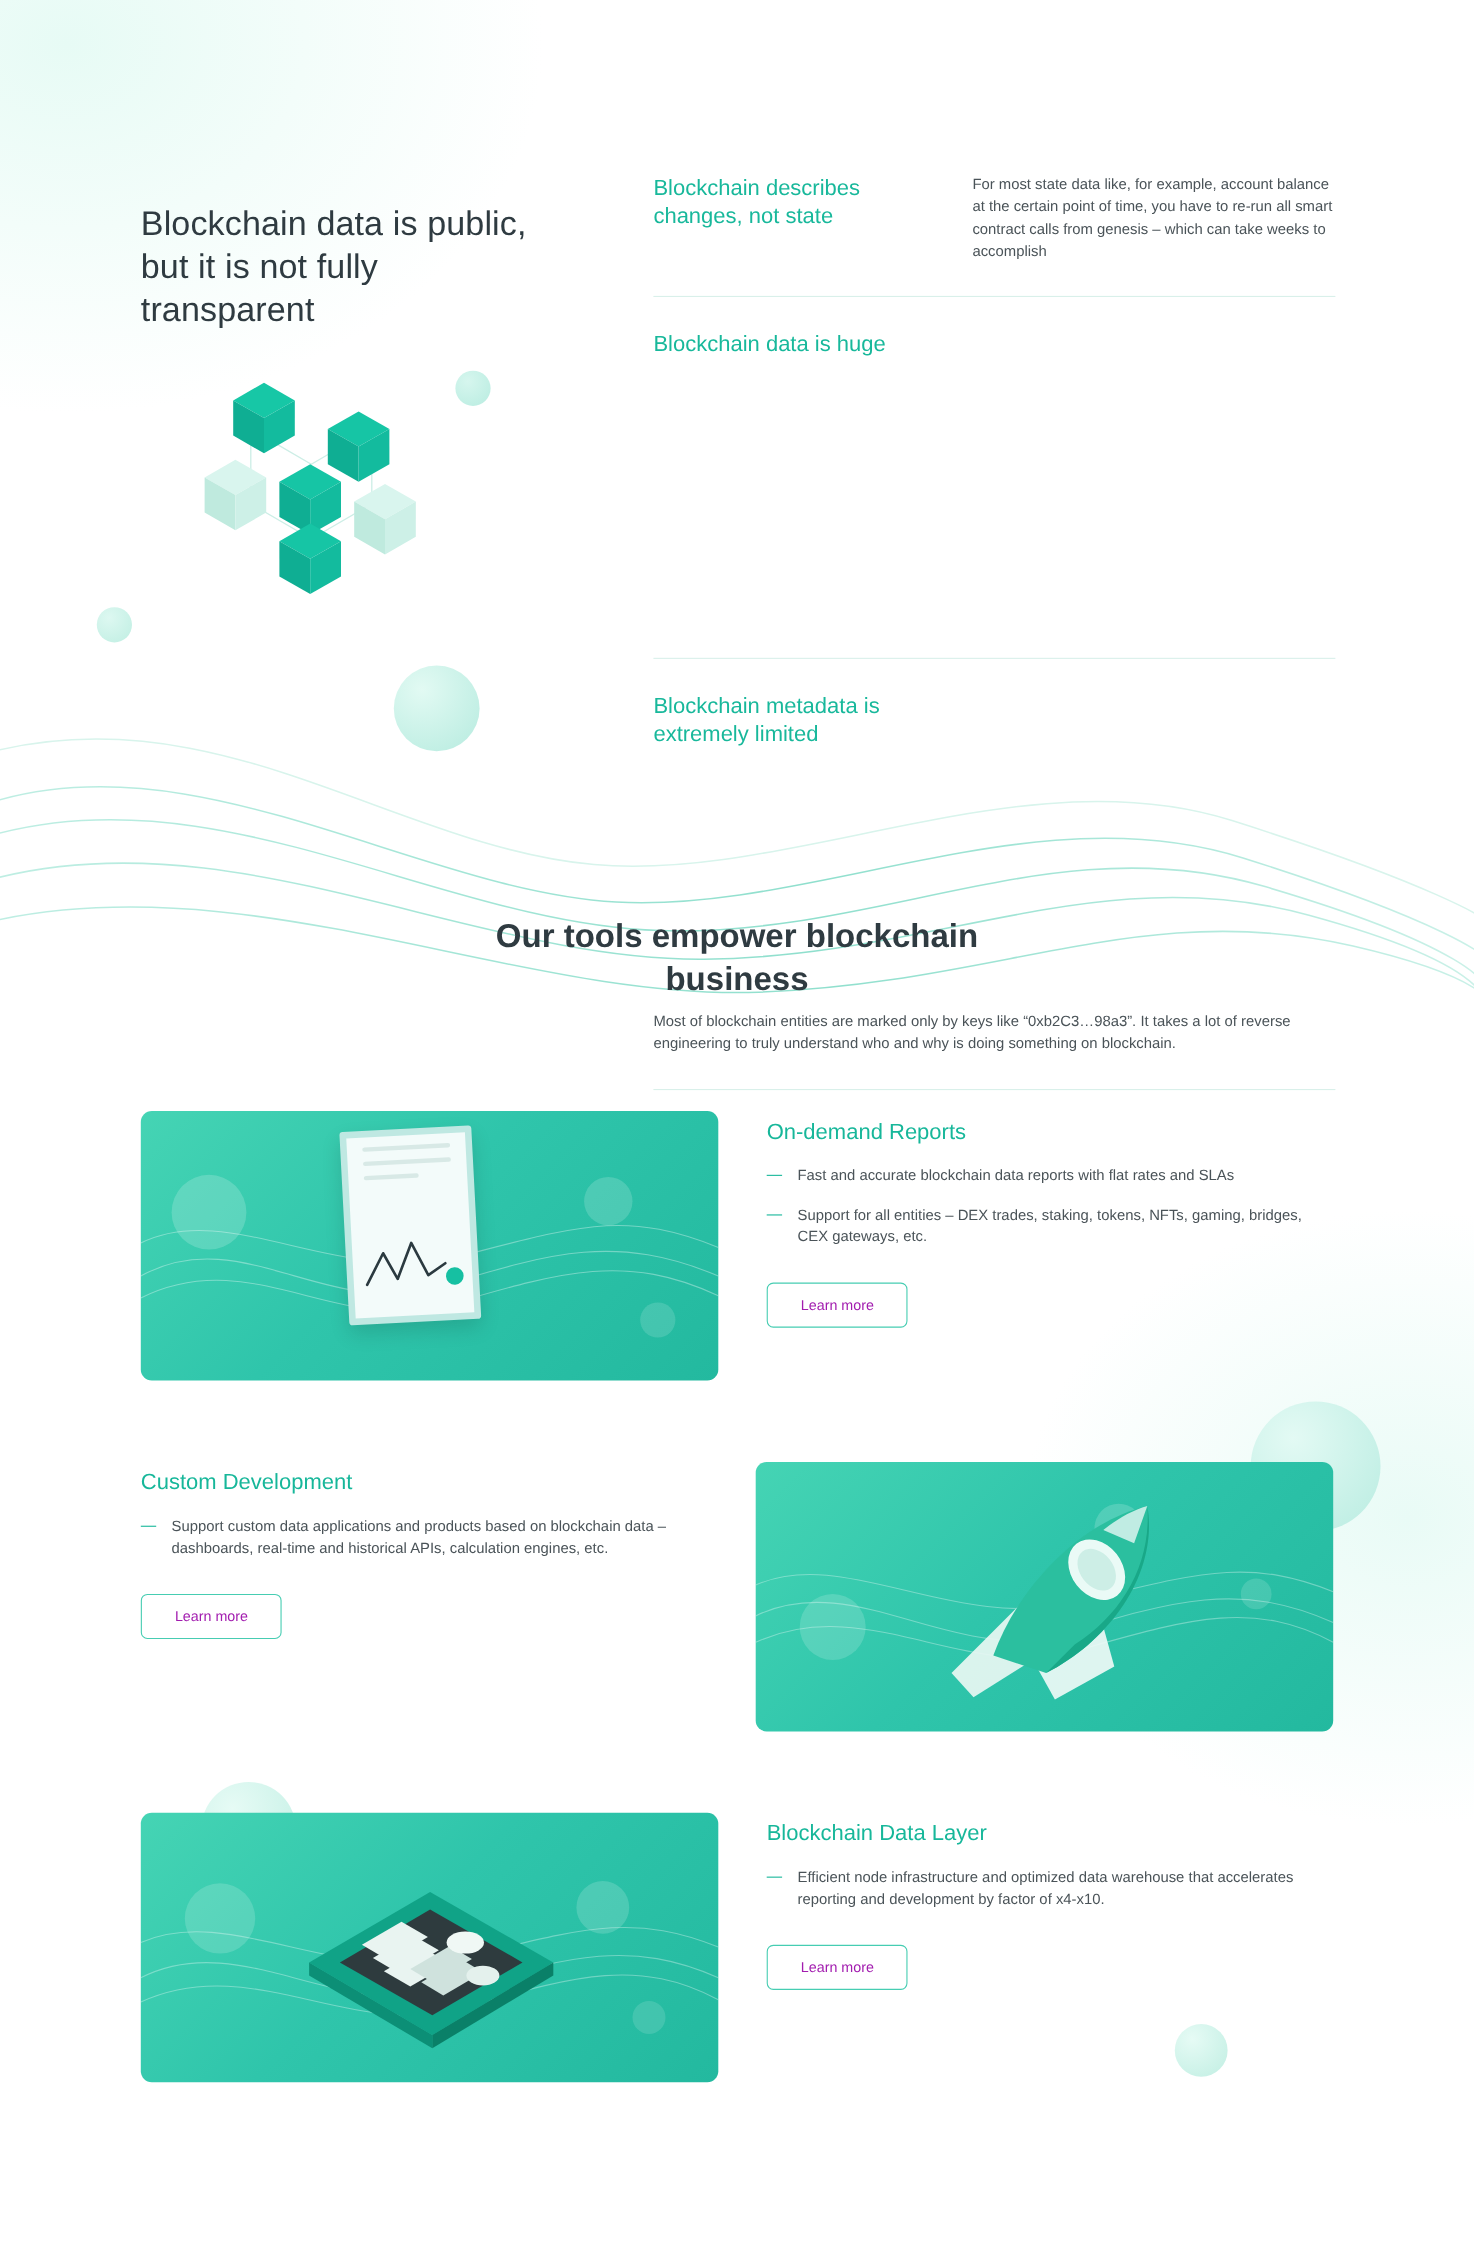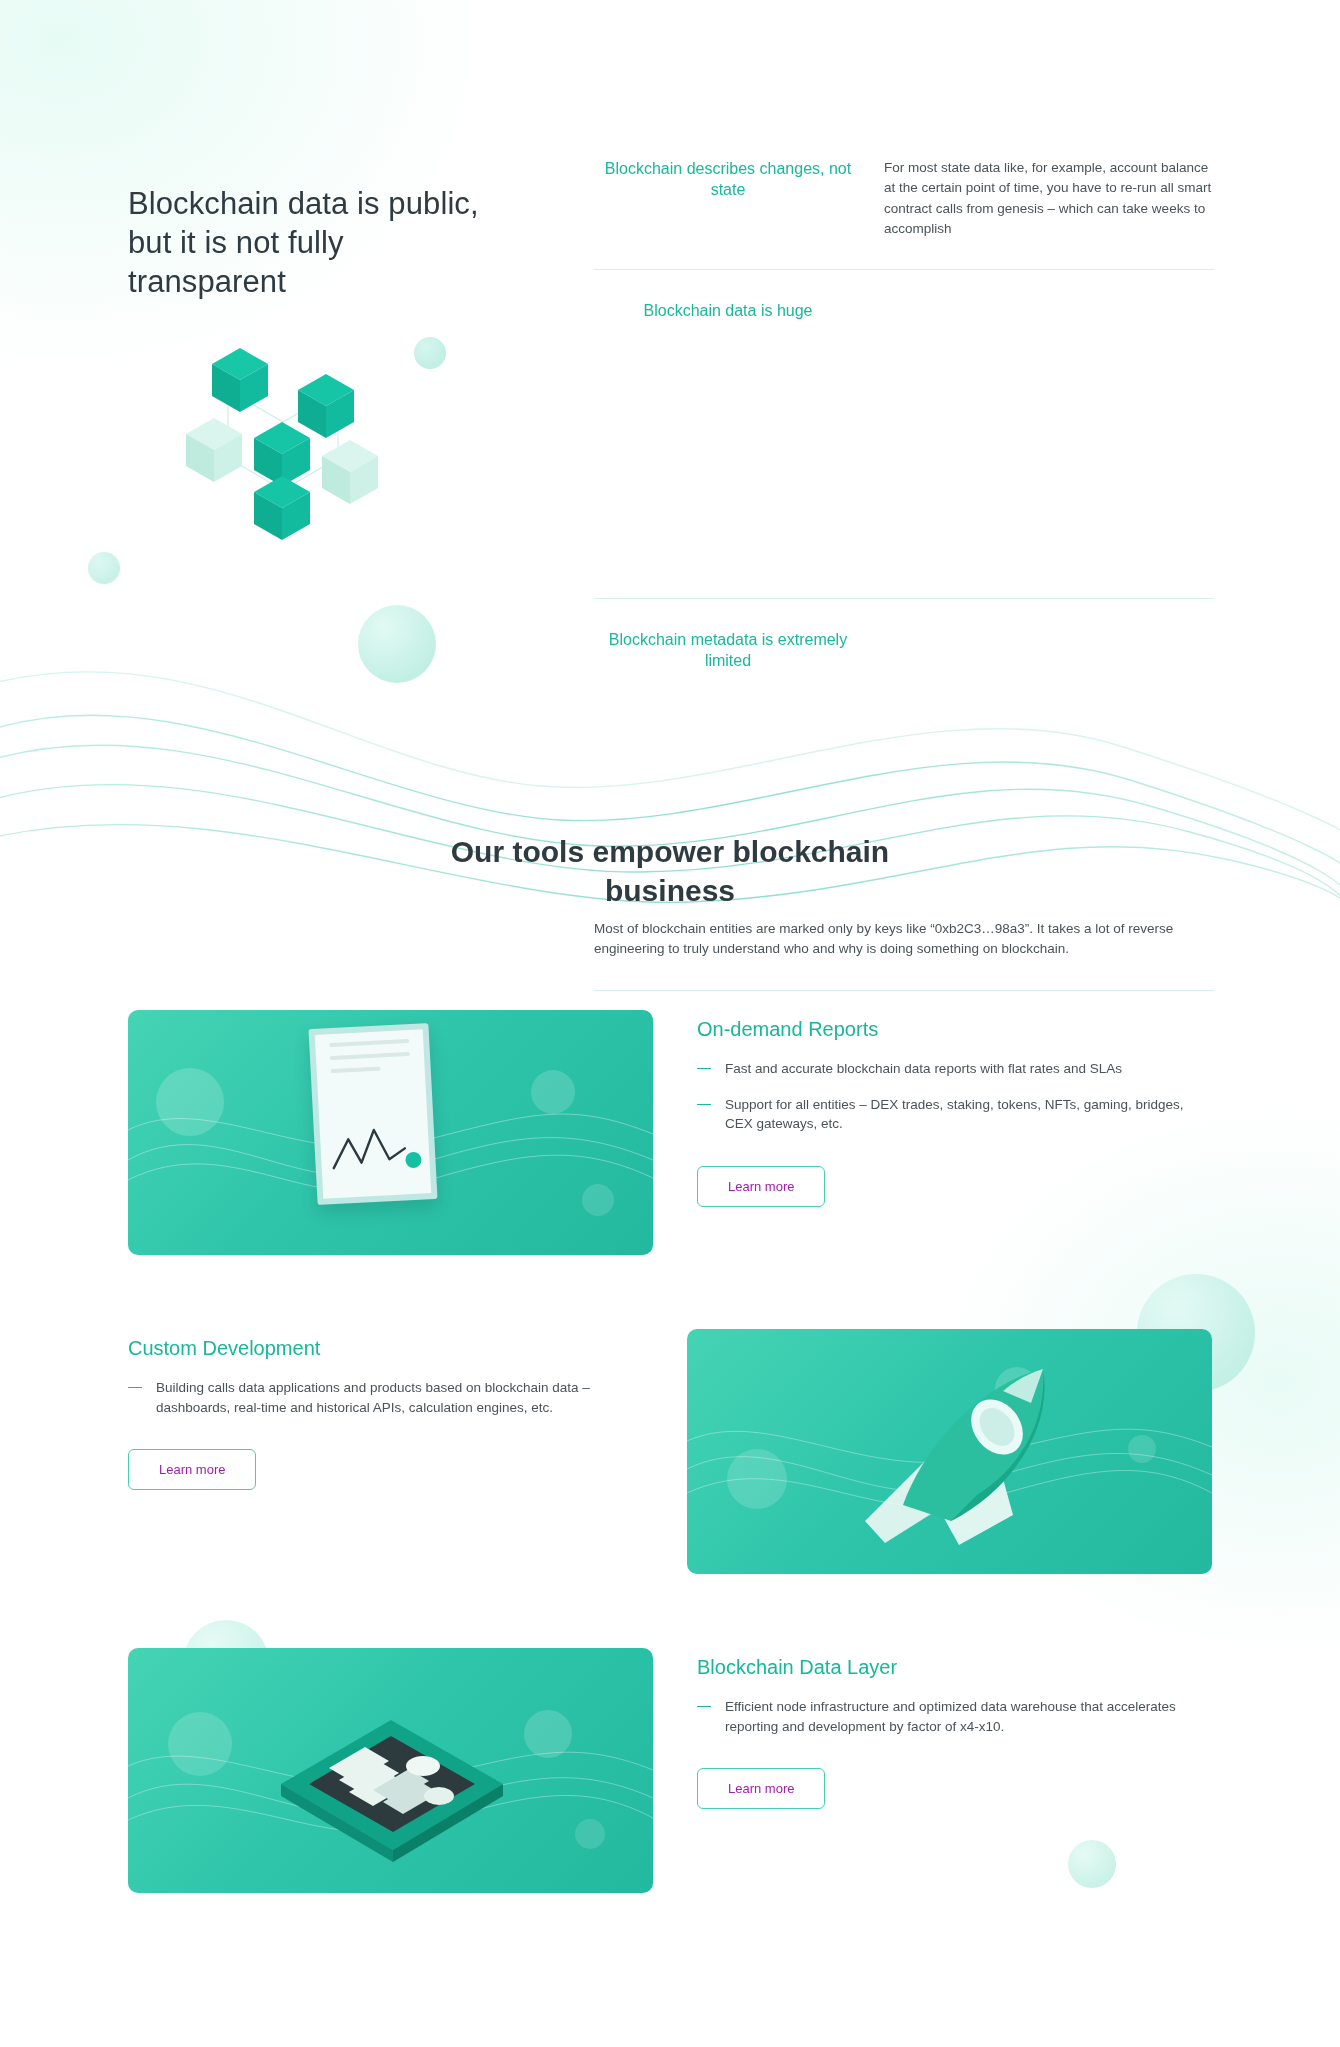--- a/index.html
+++ b/index.html
@@ -45,21 +45,21 @@
 
   .facts { position: absolute; left: 594px; top: 158px; width: 620px; }
   .fact-row {
     display: flex; gap: 22px;
     padding: 0 0 30px 0;
     border-bottom: 1px solid #d9f0ea;
   }
   .fact-row + .fact-row { padding-top: 30px; flex-direction: column; }
   .fact-h {
     width: 268px; flex: 0 0 268px;
-    color: #18b89b; font-size: 16px; line-height: 1.32; font-weight: 400; text-align: center;
+    color: #18b89b; font-size: 20px; line-height: 1.32; font-weight: 400;
   }
   .fact-p {
     flex: 1;
     color: #4a5358; font-size: 13.5px; line-height: 1.5;
   }
 
   
   .s2-heading {
     position: absolute; left: 0; top: 832px; width: 1340px;
     text-align: center;
@@ -289,21 +289,21 @@
             <ellipse cx="190" cy="88" rx="15" ry="21" transform="rotate(-38 190 88)" fill="#cdeee6"></ellipse>
 
             <path d="M236 30 C 222 34, 208 42, 196 52 L 224 64 Z" fill="#f3fbf9" opacity=".75"></path>
           </svg>
         </div>
       </div>
       <div class="card-text">
         <div class="card-title">Custom Development</div>
         <div class="bullet">
           <span class="dash"></span>
-          <span class="btxt">Building calls data applications and products based on blockchain data – dashboards, real-time and historical APIs, calculation engines, etc.</span>
+          <span class="btxt">Support custom data applications and products based on blockchain data – dashboards, real-time and historical APIs, calculation engines, etc.</span>
         </div>
         <button class="learn-btn">Learn more</button>
       </div>
     </div>
 
     <div class="card">
       <div class="card-visual">
         <svg class="wavy" viewBox="0 0 525 245" preserveAspectRatio="none" xmlns="http://www.w3.org/2000/svg">
           <g fill="none" stroke="rgba(255,255,255,.33)" stroke-width="1">
             <path d="M0 150 C 90 104, 180 190, 280 162 S 440 112, 525 150"></path>

